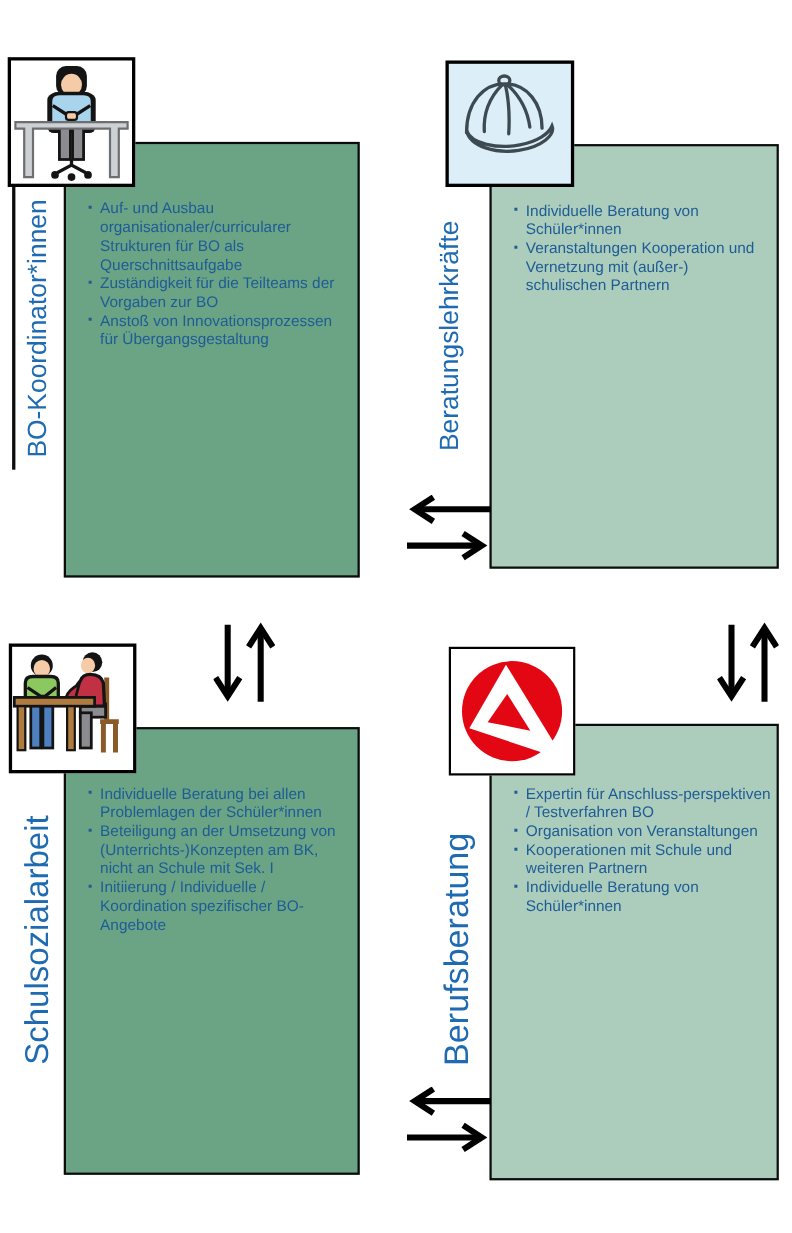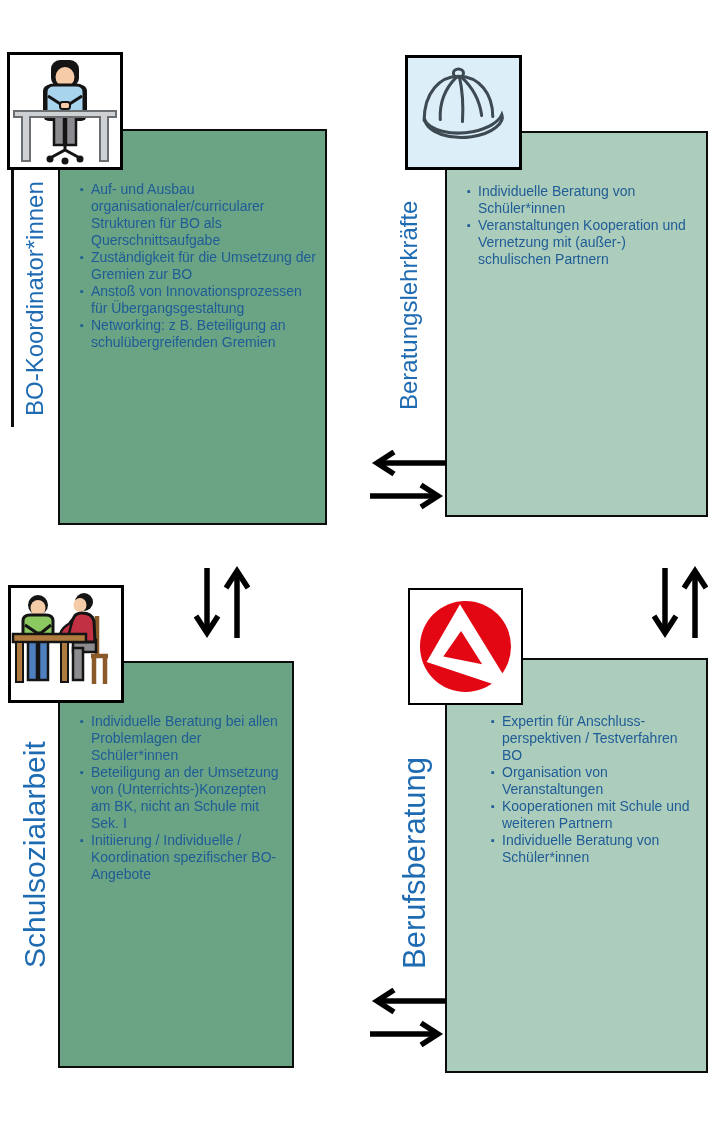--- a/index.html
+++ b/index.html
@@ -6,25 +6,25 @@
   .canvas {
     position:relative; width:720px; height:1121px; background:#ffffff;
     font-family:"Liberation Sans", sans-serif; overflow:hidden;
   }
   .panel {
     position:absolute; box-sizing:border-box;
     border:2px solid #0c0c0c;
   }
   .q-tl .panel { left:58px;  top:129px; width:269px; height:396px; background:var(--box-dark-green,#6AA485); }
   .q-tr .panel { left:445px; top:131px; width:263px; height:386px; background:var(--box-light-green,#ACCDBC); }
-  .q-bl .panel { left:58px;  top:661px; width:236px; height:407px; background:var(--box-dark-green,#6AA485); }
+  .q-bl .panel { left:58px;  top:661px; width:269px; height:407px; background:var(--box-dark-green,#6AA485); }
   .q-br .panel { left:445px; top:658px; width:263px; height:415px; background:var(--box-light-green,#ACCDBC); }
 
   .panel ul { margin:0; list-style:none; padding:50px 5px 0 20px; }
-  .q-br .panel ul { padding-top:53px;margin-left:24px; }
+  .q-br .panel ul { padding-top:53px; }
   .panel li {
     position:relative; padding-left:11px;
     color:var(--bullet-text-blue,#1F5C96);
     font-size:14px; line-height:17px;
   }
   .panel li::before {
     content:"▪"; position:absolute; left:0; top:0;
     font-size:11px; line-height:17px;
   }
 
@@ -62,23 +62,22 @@
 </style>
 </head>
 <body>
 
 <div class="canvas">
 
   <div class="quadrant q-tl">
     <div class="panel">
       <ul>
           <li>Auf- und Ausbau organisationaler/curricularer Strukturen für BO als Querschnittsaufgabe</li>
-          <li>Zuständigkeit für die Umsetzung der Gremien zur BO</li>
+          <li>Zuständigkeit für die Teilteams der Vorgaben zur BO</li>
           <li>Anstoß von Innovationsprozessen für Übergangsgestaltung</li>
-          <li>Networking: z B. Beteiligung an schulübergreifenden Gremien</li>
         </ul>
     </div>
     <div class="tl-connector-line"></div>
     <div class="icon-frame">
       <svg viewBox="0 0 110 112">
         <rect x="33" y="30" width="44" height="36" rx="6" fill="#141414"></rect>
         <rect x="41" y="5" width="28" height="27" rx="9" fill="#141414"></rect>
         <ellipse cx="55" cy="22" rx="9.5" ry="10" fill="#F5CBA8"></ellipse>
         <path d="M36 37 Q36 30 44 30 H66 Q74 30 74 37 V58 H36 Z" fill="#A8D4EE" stroke="#141414" stroke-width="3"></path>
         <path d="M38 41 L52 50 H58 L72 41" fill="none" stroke="#141414" stroke-width="3"></path>

